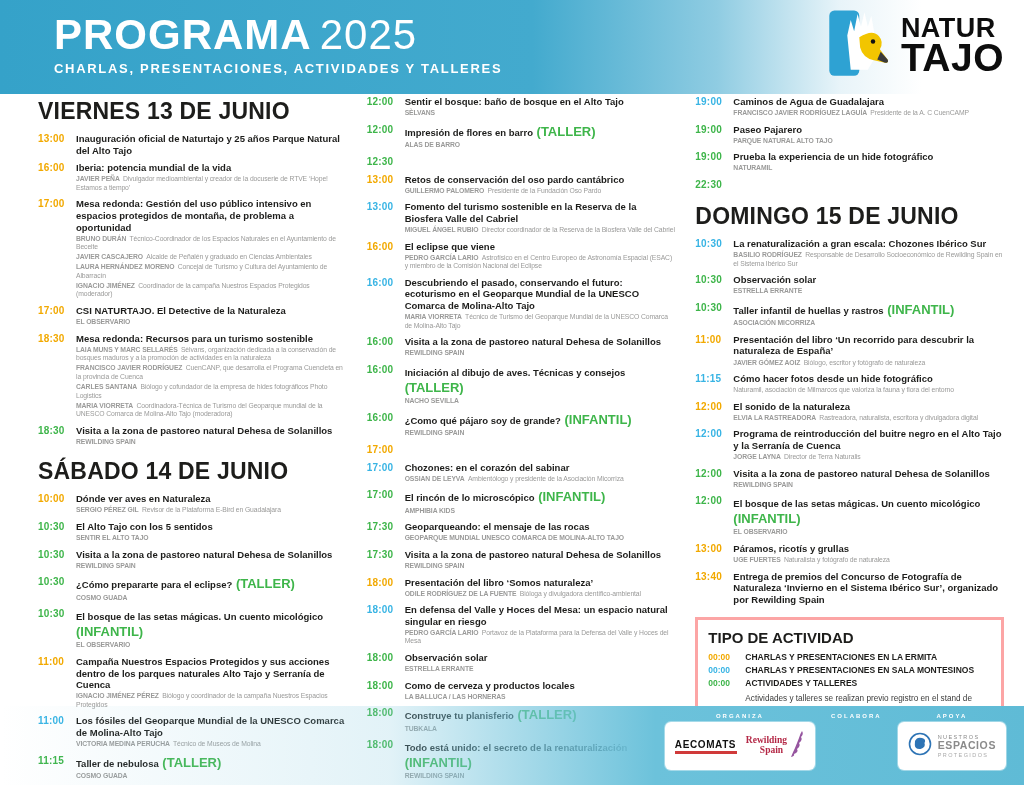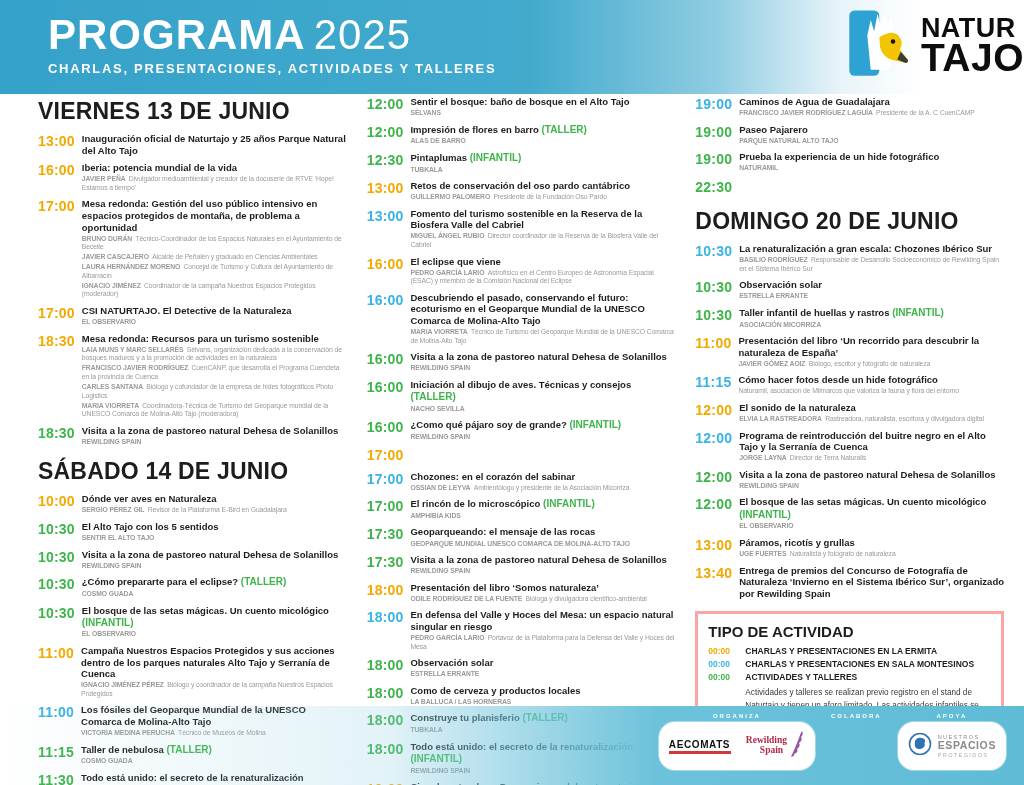--- a/index.html
+++ b/index.html
@@ -5,62 +5,62 @@
   html,body{margin:0;padding:0;}
   body{
     width:1024px;height:785px;position:relative;overflow:hidden;
     background:#fff;font-family:"Liberation Sans",sans-serif;color:#1D1D1B;
   }
   
   .header{
     position:absolute;top:0;left:0;width:1024px;height:94px;
     background:linear-gradient(90deg,#35A2C9 0%,#43AACE 52%,#8FCCE2 70%,#E8F4F9 82%,#fff 90%);
   }
-  .header-text{position:absolute;left:48px;top:14px;}
+  .header-text{position:absolute;left:54px;top:14px;}
   .h-title{font-size:42px;line-height:1;color:#fff;letter-spacing:1px;white-space:nowrap;}
   .h-title .t-main{font-weight:800;}
   .h-title .t-year{font-weight:400;margin-left:8px;}
   .h-sub{font-size:13px;font-weight:700;color:#fff;letter-spacing:1.7px;margin-top:5px;}
-  .brand{position:absolute;top:8px;right:0;display:flex;align-items:center;gap:4px;}
+  .brand{position:absolute;top:8px;right:20px;display:flex;align-items:center;gap:4px;}
   .brand-text{line-height:0.92;color:#0d0d0d;}
   .brand-l1{font-size:27px;font-weight:800;letter-spacing:0.5px;}
   .brand-l2{font-size:39px;font-weight:800;letter-spacing:0.5px;}
   
   .columns{
     position:absolute;top:96px;left:38px;width:966px;
     display:grid;grid-template-columns:1fr 1fr 1fr;column-gap:20px;
   }
   .day-heading{font-size:23px;font-weight:800;letter-spacing:0.2px;color:#1D1D1B;margin:12px 0 8px 0;}
   .pcol > .day-heading:first-child{margin-top:2px;}
   .event{display:flex;gap:7px;margin-bottom:6px;}
-  .time{flex:0 0 31px;font-size:14px;font-weight:800;letter-spacing:0.2px;line-height:1.22;}
+  .time{flex:0 0 31px;font-size:10px;font-weight:800;letter-spacing:0.2px;line-height:1.22;}
   .c-ermita{color:#F2A900;}
   .c-montesinos{color:#38B4E4;}
   .c-actividad{color:#3EB54A;}
   .ebody{flex:1;min-width:0;}
   .etitle{font-size:9.5px;font-weight:700;color:#1D1D1B;line-height:1.22;}
-  .tag{color:#3EB54A;font-weight:700;font-size:10px;text-align:right;}
+  .tag{color:#3EB54A;font-weight:700;font-size:13px;text-align:right;}
   .speaker{font-size:6.8px;color:#9A9A99;line-height:1.26;margin-top:1.5px;letter-spacing:-0.1px;}
   .sp-n{font-weight:700;}
   
   .legend{border:3px solid #fca5a5;margin-top:12px;padding:9px 10px 11px 10px;background:#fff;}
   .legend-title{font-size:15px;font-weight:800;margin-bottom:6px;}
   .legend-row{display:flex;gap:7px;margin-bottom:3px;align-items:center;}
   .legend-row .ltime{flex:0 0 30px;font-size:8.5px;font-weight:800;}
   .legend-row .llabel{font-size:8.5px;font-weight:700;color:#1D1D1B;}
   .legend-note{margin-left:37px;margin-top:5px;font-size:8.2px;line-height:1.5;color:#3A3A39;}
   
   .footer{
     position:absolute;left:0;top:706px;width:1024px;height:79px;
     background:linear-gradient(90deg,rgba(255,255,255,0) 0%,rgba(140,205,225,0.25) 38%,#6CC2DB 64%,#5FBBD6 100%);
   }
   .footer-groups{position:absolute;right:18px;top:7px;display:flex;gap:16px;align-items:flex-start;}
   .fgroup{display:flex;flex-direction:column;align-items:center;}
   .flabel{font-size:6px;font-weight:700;color:#fff;letter-spacing:2px;margin-bottom:3px;}
-  .fbox{background:#fff;border-radius:16px;min-height:40px;display:flex;align-items:center;gap:15px;padding:4px 10px;box-shadow:0 0 0 1px rgba(255,255,255,0.4);justify-content:center;}
+  .fbox{background:#fff;border-radius:6px;min-height:40px;display:flex;align-items:center;gap:9px;padding:4px 10px;box-shadow:0 0 0 1px rgba(255,255,255,0.4);justify-content:center;}
   .logo-aecomats{display:flex;flex-direction:column;align-items:flex-start;}
   .aec-text{font-size:10px;font-weight:800;letter-spacing:0.6px;color:#111;}
   .aec-bar{width:62px;height:3px;background:#D03A3A;margin-top:1px;}
   .logo-rewilding{display:flex;align-items:center;gap:2px;}
   .rw-text{font-family:"Liberation Serif",serif;font-weight:700;font-size:9.5px;color:#B42846;line-height:1.05;text-align:left;}
   .rw-spain{padding-left:14px;}
   .logo-clm{display:flex;align-items:center;gap:4px;}
   .clm-text{font-size:6.5px;color:#444;font-weight:400;}
   .logo-25{display:flex;align-items:center;gap:3px;}
   .n25{font-size:19px;font-weight:800;color:#2FA9C6;line-height:1;}
@@ -227,24 +227,20 @@
       </div>
       <div class="event">
         <div class="time c-actividad">12:00</div>
         <div class="ebody">
           <div class="etitle">Impresión de flores en barro<span class="tag"> (TALLER)</span></div>
           <div class="speaker"><span class="sp-n">ALAS DE BARRO</span></div>
         </div>
       </div>
       <div class="event">
         <div class="time c-actividad">12:30</div>
-        <div class="ebody">
-          <div class="etitle">Pintaplumas<span class="tag"> (INFANTIL)</span></div>
-          <div class="speaker"><span class="sp-n">TUBKALA</span></div>
-        </div>
       </div>
       <div class="event">
         <div class="time c-ermita">13:00</div>
         <div class="ebody">
           <div class="etitle">Retos de conservación del oso pardo cantábrico</div>
           <div class="speaker"><span class="sp-n">GUILLERMO PALOMERO</span><span class="sp-d"> Presidente de la Fundación Oso Pardo</span></div>
         </div>
       </div>
       <div class="event">
         <div class="time c-montesinos">13:00</div>
@@ -386,21 +382,21 @@
       <div class="event">
         <div class="time c-actividad">19:00</div>
         <div class="ebody">
           <div class="etitle">Prueba la experiencia de un hide fotográfico</div>
           <div class="speaker"><span class="sp-n">NATURAMIL</span></div>
         </div>
       </div>
       <div class="event">
         <div class="time c-actividad">22:30</div>
       </div>
-      <div class="day-heading">DOMINGO 20 DE JUNIO</div>
+      <div class="day-heading">DOMINGO 15 DE JUNIO</div>
       <div class="event">
         <div class="time c-montesinos">10:30</div>
         <div class="ebody">
           <div class="etitle">La renaturalización a gran escala: Chozones Ibérico Sur</div>
           <div class="speaker"><span class="sp-n">BASILIO RODRÍGUEZ</span><span class="sp-d"> Responsable de Desarrollo Socioeconómico de Rewilding Spain en el Sistema Ibérico Sur</span></div>
         </div>
       </div>
       <div class="event">
         <div class="time c-actividad">10:30</div>
         <div class="ebody">

